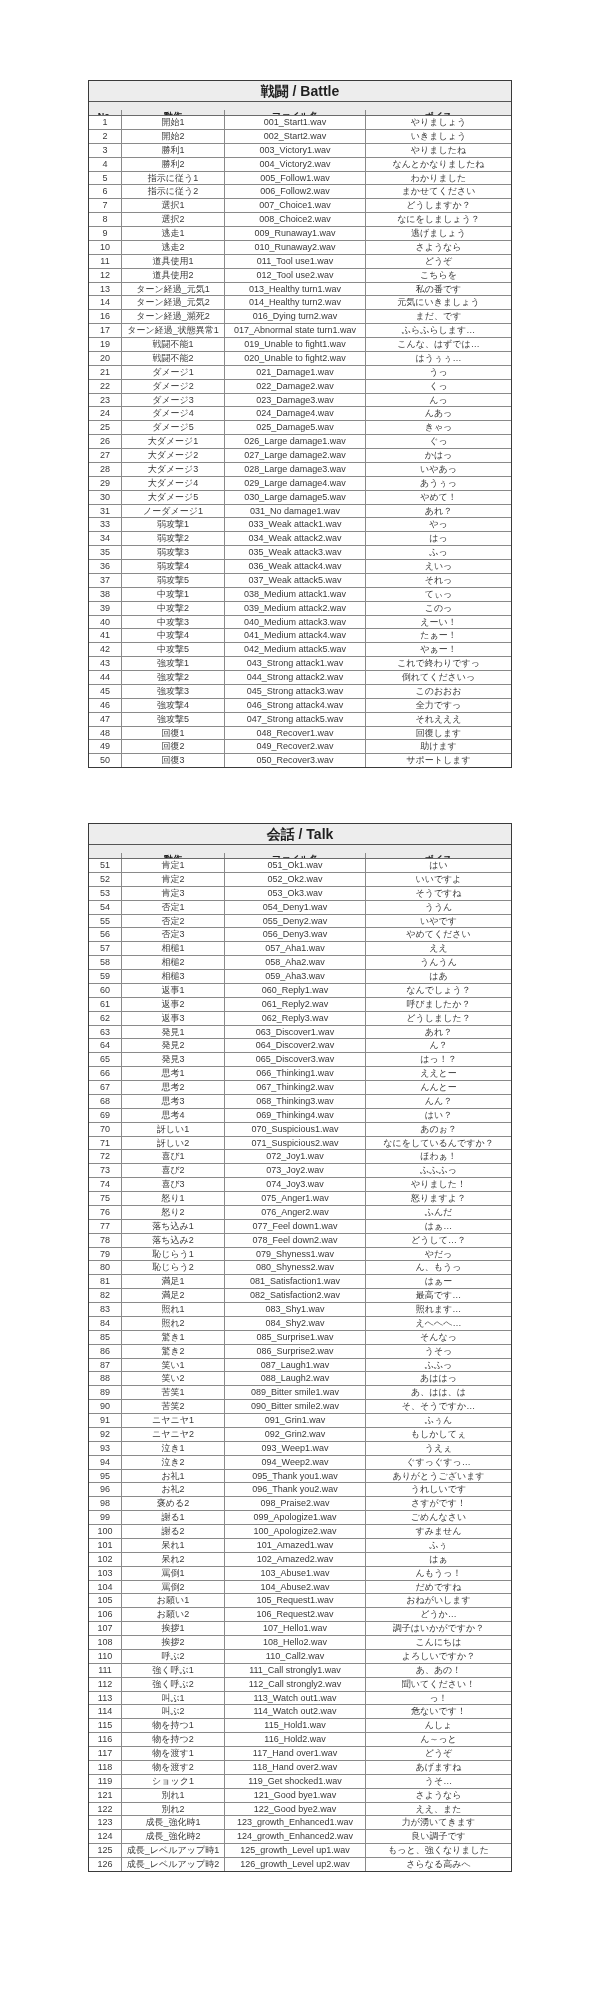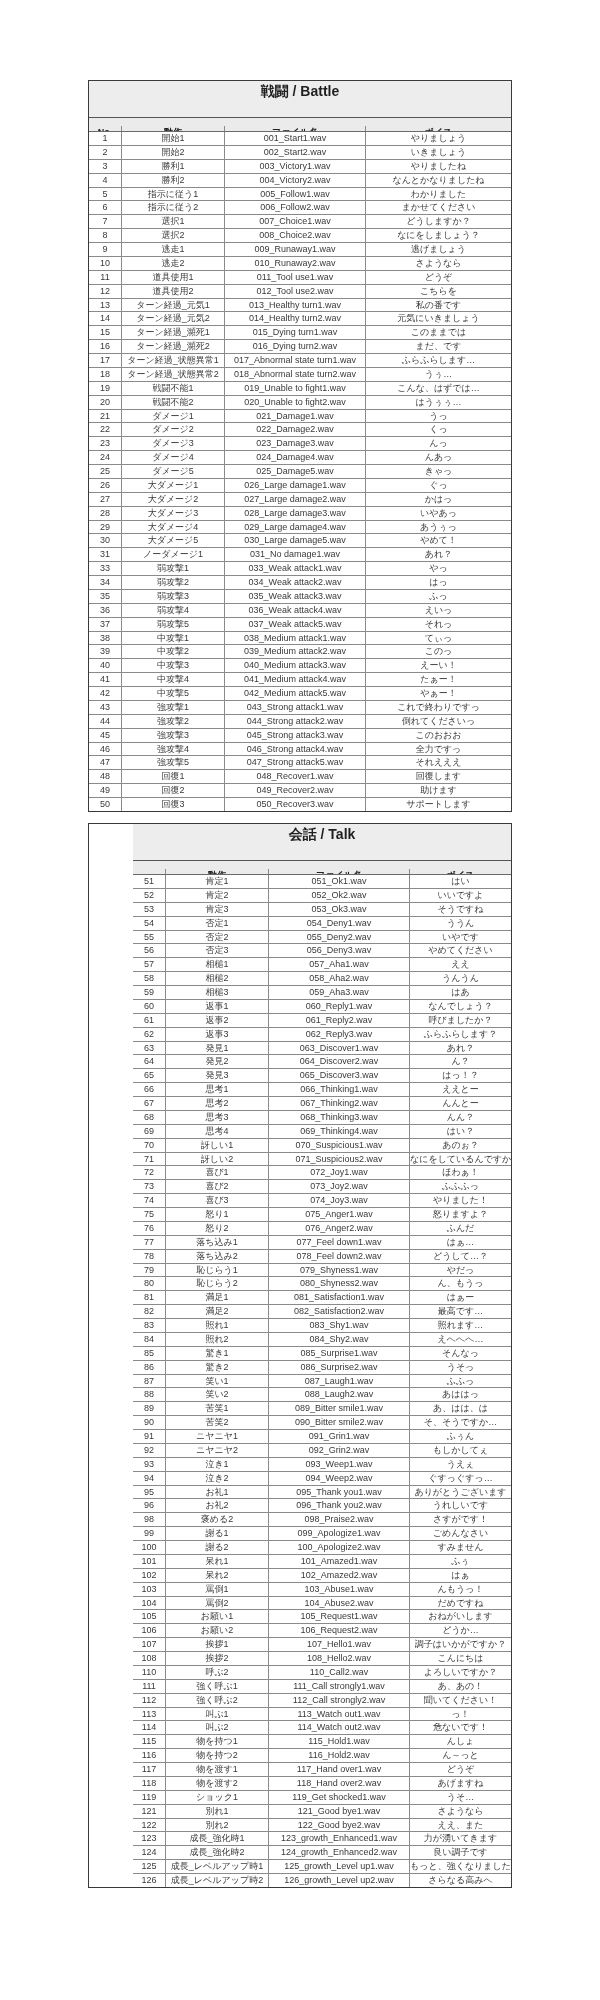--- a/index.html
+++ b/index.html
@@ -3,23 +3,23 @@
 <meta charset="utf-8">
 <style>
   html, body { margin:0; padding:0; }
   body { width:600px; height:2000px; background:#ffffff; position:relative; overflow:hidden; }
   .tbl {
     position:absolute; left:88px; width:424px;
     border:1px solid #3a3a3a; box-sizing:border-box; background:#fff;
     font-family:"Liberation Sans", sans-serif; color:#333;
   }
   #table-battle { top:80px; }
-  #table-talk { top:823px;padding-left:44px; }
+  #table-talk { top:823px; }
   .title {
-    height:37px; line-height:21px; background:#ededed; text-align:center;
+    height:21px; line-height:21px; background:#ededed; text-align:center;
     font-weight:bold; font-size:14px; color:#1e1e1e;
     border-bottom:1px solid #555; box-sizing:border-box;
   }
   .row { display:flex; height:13.88px; border-bottom:1px solid #8a8a8a; box-sizing:border-box; }
   .rows .row:last-child { border-bottom:none; height:12.88px; }
   .row.head { height:14px; background:#ebebeb; border-bottom:1px solid #6a6a6a; }
   .cell {
     box-sizing:border-box; border-right:1px solid #8a8a8a; text-align:center;
     font-size:9px; line-height:12.5px; overflow:hidden; white-space:nowrap; color:#3a3a3a;
   }
@@ -119,42 +119,30 @@
         <div class="cell c2">013_Healthy turn1.wav</div>
         <div class="cell c3">私の番です</div>
       </div>
       <div class="row">
         <div class="cell c0">14</div>
         <div class="cell c1">ターン経過_元気2</div>
         <div class="cell c2">014_Healthy turn2.wav</div>
         <div class="cell c3">元気にいきましょう</div>
       </div>
       <div class="row">
-        <div class="cell c0">15</div>
-        <div class="cell c1">ターン経過_瀕死1</div>
-        <div class="cell c2">015_Dying turn1.wav</div>
-        <div class="cell c3">このままでは</div>
-      </div>
-      <div class="row">
         <div class="cell c0">16</div>
         <div class="cell c1">ターン経過_瀕死2</div>
         <div class="cell c2">016_Dying turn2.wav</div>
         <div class="cell c3">まだ、です</div>
       </div>
       <div class="row">
         <div class="cell c0">17</div>
         <div class="cell c1">ターン経過_状態異常1</div>
         <div class="cell c2">017_Abnormal state turn1.wav</div>
         <div class="cell c3">ふらふらします…</div>
-      </div>
-      <div class="row">
-        <div class="cell c0">18</div>
-        <div class="cell c1">ターン経過_状態異常2</div>
-        <div class="cell c2">018_Abnormal state turn2.wav</div>
-        <div class="cell c3">うぅ…</div>
       </div>
       <div class="row">
         <div class="cell c0">19</div>
         <div class="cell c1">戦闘不能1</div>
         <div class="cell c2">019_Unable to fight1.wav</div>
         <div class="cell c3">こんな、はずでは…</div>
       </div>
       <div class="row">
         <div class="cell c0">20</div>
         <div class="cell c1">戦闘不能2</div>
@@ -410,21 +398,21 @@
       <div class="row">
         <div class="cell c0">61</div>
         <div class="cell c1">返事2</div>
         <div class="cell c2">061_Reply2.wav</div>
         <div class="cell c3">呼びましたか？</div>
       </div>
       <div class="row">
         <div class="cell c0">62</div>
         <div class="cell c1">返事3</div>
         <div class="cell c2">062_Reply3.wav</div>
-        <div class="cell c3">ふらふらします？</div>
+        <div class="cell c3">どうしました？</div>
       </div>
       <div class="row">
         <div class="cell c0">63</div>
         <div class="cell c1">発見1</div>
         <div class="cell c2">063_Discover1.wav</div>
         <div class="cell c3">あれ？</div>
       </div>
       <div class="row">
         <div class="cell c0">64</div>
         <div class="cell c1">発見2</div>

